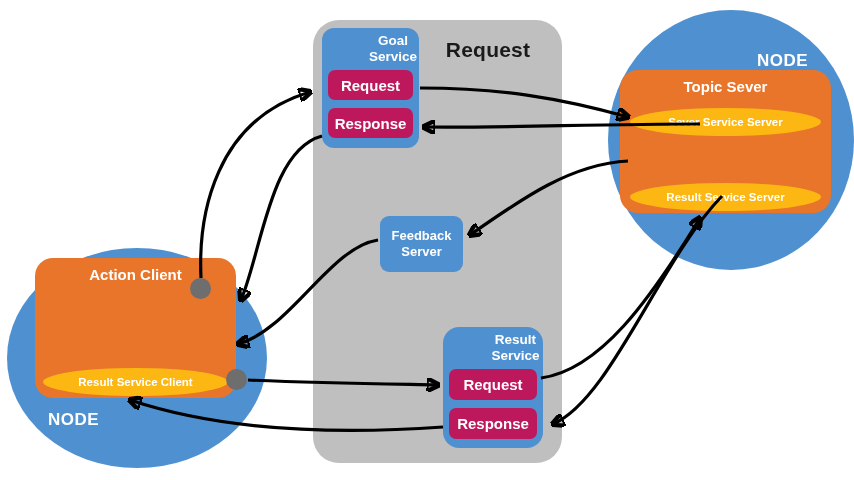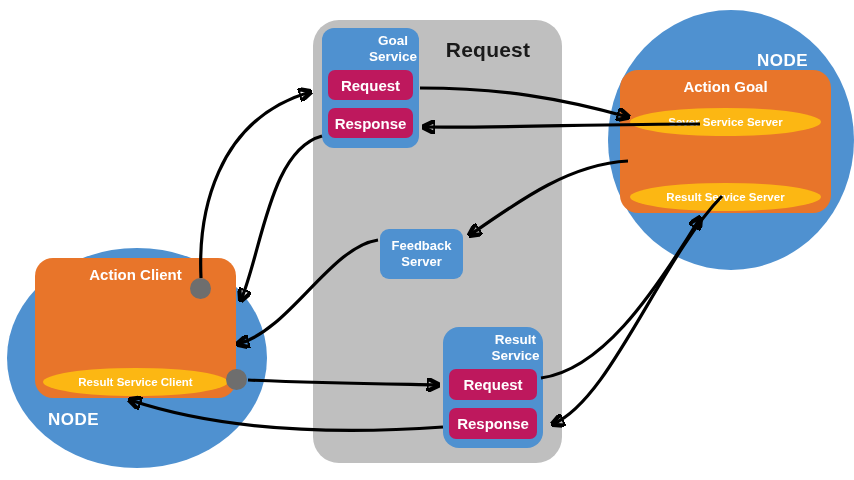--- a/index.html
+++ b/index.html
@@ -130,32 +130,31 @@
   }
   .svc-goal .pb1   { left: 6px; top: 42px; width: 85px; height: 30px; }
   .svc-goal .pb2   { left: 6px; top: 80px; width: 85px; height: 30px; }
   .svc-result .pb1 { left: 6px; top: 42px; width: 88px; height: 31px; }
   .svc-result .pb2 { left: 6px; top: 81px; width: 88px; height: 31px; }
 
   
   .topic-box {
     position: absolute;
     left: 380px; top: 216px;
-    width: 83px; height: 50px;
+    width: 83px; height: 56px;
     background: #4f91d0;
     border-radius: 9px;
     display: flex;
     flex-direction: column;
     align-items: center;
     justify-content: center;
     font-size: 13px;
     font-weight: bold;
     color: #ffffff;
     line-height: 16px;
-    margin-top: 13px;
   }
 
   
   .dot {
     position: absolute;
     width: 21px; height: 21px;
     background: #6e6e6e;
     border-radius: 50%;
   }
   .dot-goal   { left: 190px; top: 278px; }
@@ -175,21 +174,21 @@
 
 <div id="stage">
 
   <div class="action-panel"></div>
   <div class="action-title">Request</div>
 
   <div class="node-circle node-server"></div>
   <div class="node-label node-label-server">NODE</div>
 
   <div class="orange-box orange-server">
-    <div class="orange-title">Action Goal</div>
+    <div class="orange-title">Topic Sever</div>
     <div class="pill pill-yellow sp sp1">Sever Service Server</div>
     <div class="pill pill-yellow sp sp3">Result Service Server</div>
   </div>
 
   <div class="node-circle node-client"></div>
   <div class="node-label node-label-client">NODE</div>
 
   <div class="orange-box orange-client">
     <div class="orange-title">Action Client</div>
     <div class="pill pill-yellow cp cp3">Result Service Client</div>

